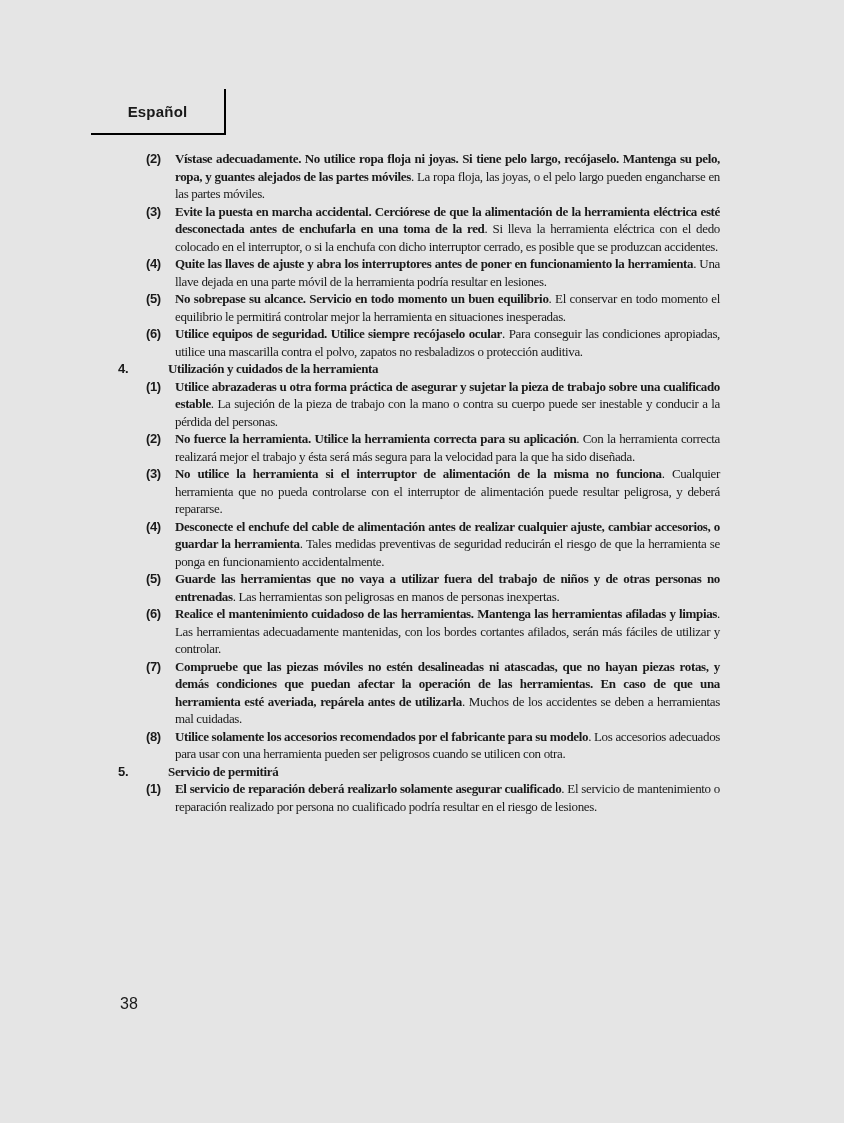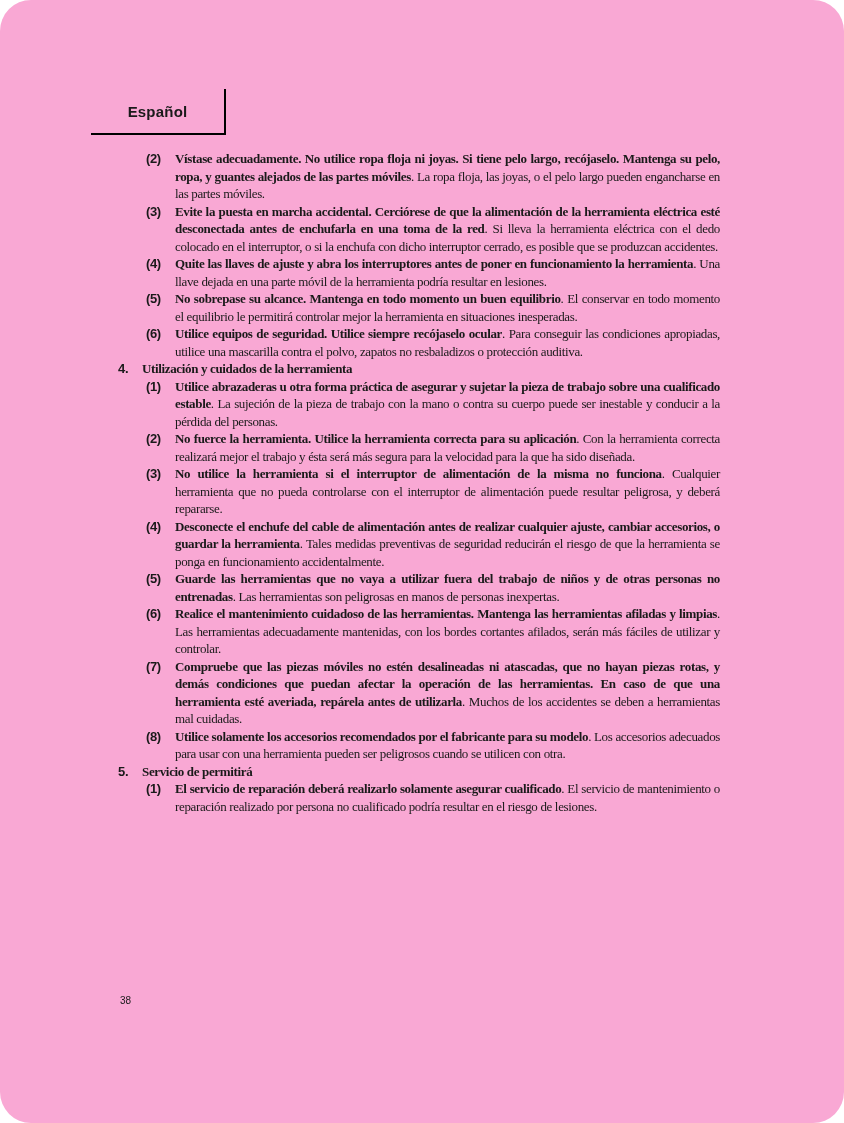--- a/index.html
+++ b/index.html
@@ -1,24 +1,23 @@
 <!DOCTYPE html>
 <html><head>
 <meta charset="utf-8">
 <style>
   html, body { margin: 0; padding: 0; background: #ffffff; }
   .page {
     position: relative;
     width: 844px;
     height: 1123px;
-    background: #f9a8d4;
+    background: #e5e5e5;
     font-family: "Liberation Sans", sans-serif;
     color: #1a1a1a;
     overflow: hidden;
-    border-radius: 31px;
   }
   .lang-tab {
     position: absolute;
     left: 91px;
     top: 89px;
     width: 133px;
     height: 44px;
     border-right: 2px solid #000;
     border-bottom: 2px solid #000;
     display: flex;
@@ -45,26 +44,26 @@
   }
   .row.section .marker { width: 24px; }
   .row.sub { padding-left: 28px; }
   .row.sub .marker { width: 29px; }
   .row .txt {
     margin: 0;
     flex: 1;
     text-align: justify;
     font-family: Liberation Serif, serif;
   }
-  .row.section .txt { text-align: left; font-weight: bold; }
+  .row.section .txt { text-align: left; font-weight: bold; margin-left: 26px; }
   .page-number {
     position: absolute;
     left: 120px;
     top: 995px;
-    font-size: 10px;
+    font-size: 16px;
     letter-spacing: 0;
   }
 </style>
 </head>
 <body>
 
 <div class="page">
 
   <div class="lang-tab">
     <span>Español</span>
@@ -82,21 +81,21 @@
       <p class="txt"><b>Evite la puesta en marcha accidental. Cerciórese de que la alimentación de la herramienta eléctrica esté desconectada antes de enchufarla en una toma de la red</b><span>. Si lleva la herramienta eléctrica con el dedo colocado en el interruptor, o si la enchufa con dicho interruptor cerrado, es posible que se produzcan accidentes.</span></p>
     </div>
 
     <div class="row sub">
       <span class="marker">(4)</span>
       <p class="txt"><b>Quite las llaves de ajuste y abra los interruptores antes de poner en funcionamiento la herramienta</b><span>. Una llave dejada en una parte móvil de la herramienta podría resultar en lesiones.</span></p>
     </div>
 
     <div class="row sub">
       <span class="marker">(5)</span>
-      <p class="txt"><b>No sobrepase su alcance. Mantenga en todo momento un buen equilibrio</b><span>. El conservar en todo momento el equilibrio le permitirá controlar mejor la herramienta en situaciones inesperadas.</span></p>
+      <p class="txt"><b>No sobrepase su alcance. Servicio en todo momento un buen equilibrio</b><span>. El conservar en todo momento el equilibrio le permitirá controlar mejor la herramienta en situaciones inesperadas.</span></p>
     </div>
 
     <div class="row sub">
       <span class="marker">(6)</span>
       <p class="txt"><b>Utilice equipos de seguridad. Utilice siempre recójaselo ocular</b><span>. Para conseguir las condiciones apropiadas, utilice una mascarilla contra el polvo, zapatos no resbaladizos o protección auditiva.</span></p>
     </div>
 
     <div class="row section">
       <span class="marker">4.</span>
       <p class="txt"><b>Utilización y cuidados de la herramienta</b></p>

